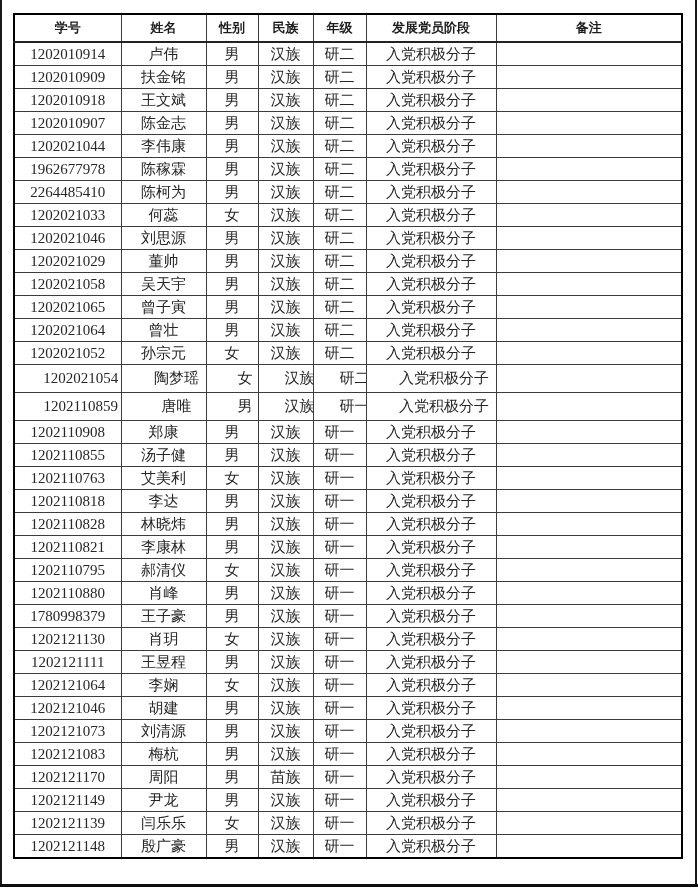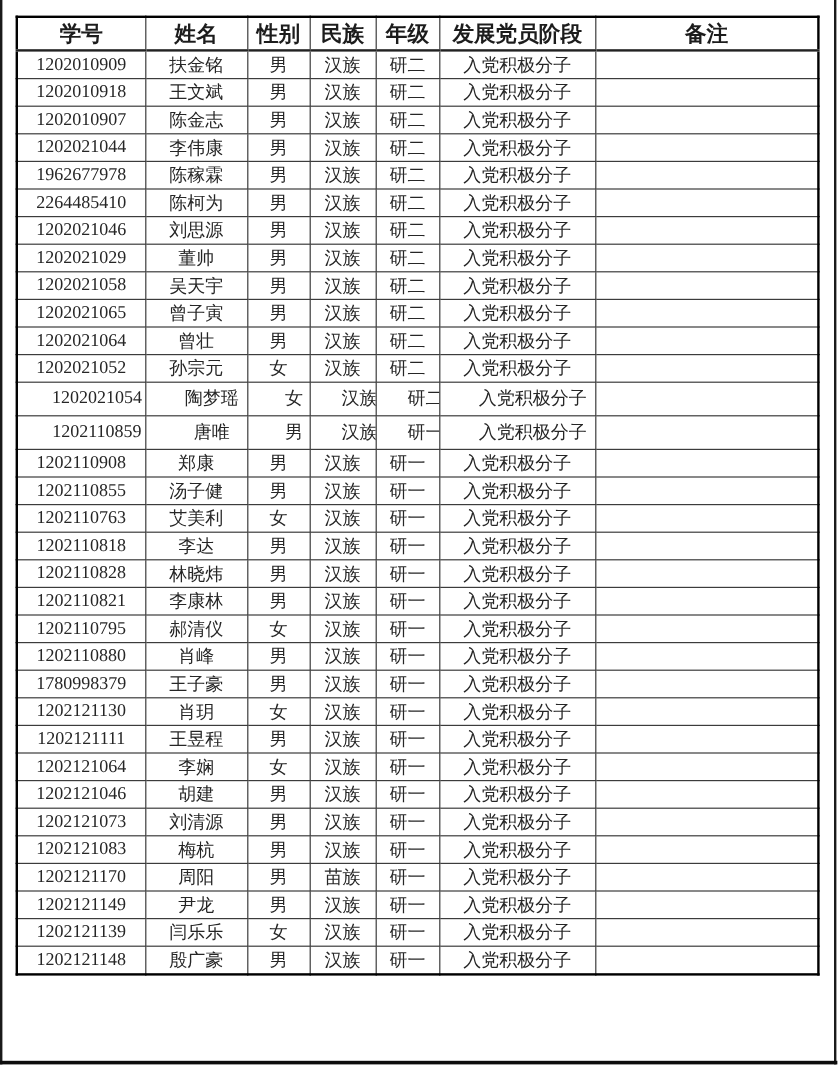--- a/index.html
+++ b/index.html
@@ -56,21 +56,21 @@
     border: 1px solid #3c3c3c;
     text-align: center;
     vertical-align: middle;
     padding: 0;
     color: #262626;
     white-space: nowrap;
     overflow: hidden;
   }
   thead th {
     height: 26px;
-    font-size: 18px;
+    font-size: 13px;
     font-weight: bold;
     color: #1c1c1c;
     border-bottom: 2px solid #222222;
   }
   tbody td {
     height: 22px;
     font-size: 15px;
   }
   tbody tr.tall td {
     height: 27px;
@@ -97,20 +97,29 @@
           <th>姓名</th>
           <th>性别</th>
           <th>民族</th>
           <th>年级</th>
           <th>发展党员阶段</th>
           <th>备注</th>
         </tr>
     </thead>
     <tbody>
         <tr>
+          <td>1202010914</td>
+          <td>卢伟</td>
+          <td>男</td>
+          <td>汉族</td>
+          <td>研二</td>
+          <td>入党积极分子</td>
+          <td></td>
+        </tr>
+        <tr>
           <td>1202010909</td>
           <td>扶金铭</td>
           <td>男</td>
           <td>汉族</td>
           <td>研二</td>
           <td>入党积极分子</td>
           <td></td>
         </tr>
         <tr>
           <td>1202010918</td>
@@ -145,20 +154,29 @@
           <td>男</td>
           <td>汉族</td>
           <td>研二</td>
           <td>入党积极分子</td>
           <td></td>
         </tr>
         <tr>
           <td>2264485410</td>
           <td>陈柯为</td>
           <td>男</td>
+          <td>汉族</td>
+          <td>研二</td>
+          <td>入党积极分子</td>
+          <td></td>
+        </tr>
+        <tr>
+          <td>1202021033</td>
+          <td>何蕊</td>
+          <td>女</td>
           <td>汉族</td>
           <td>研二</td>
           <td>入党积极分子</td>
           <td></td>
         </tr>
         <tr>
           <td>1202021046</td>
           <td>刘思源</td>
           <td>男</td>
           <td>汉族</td>

